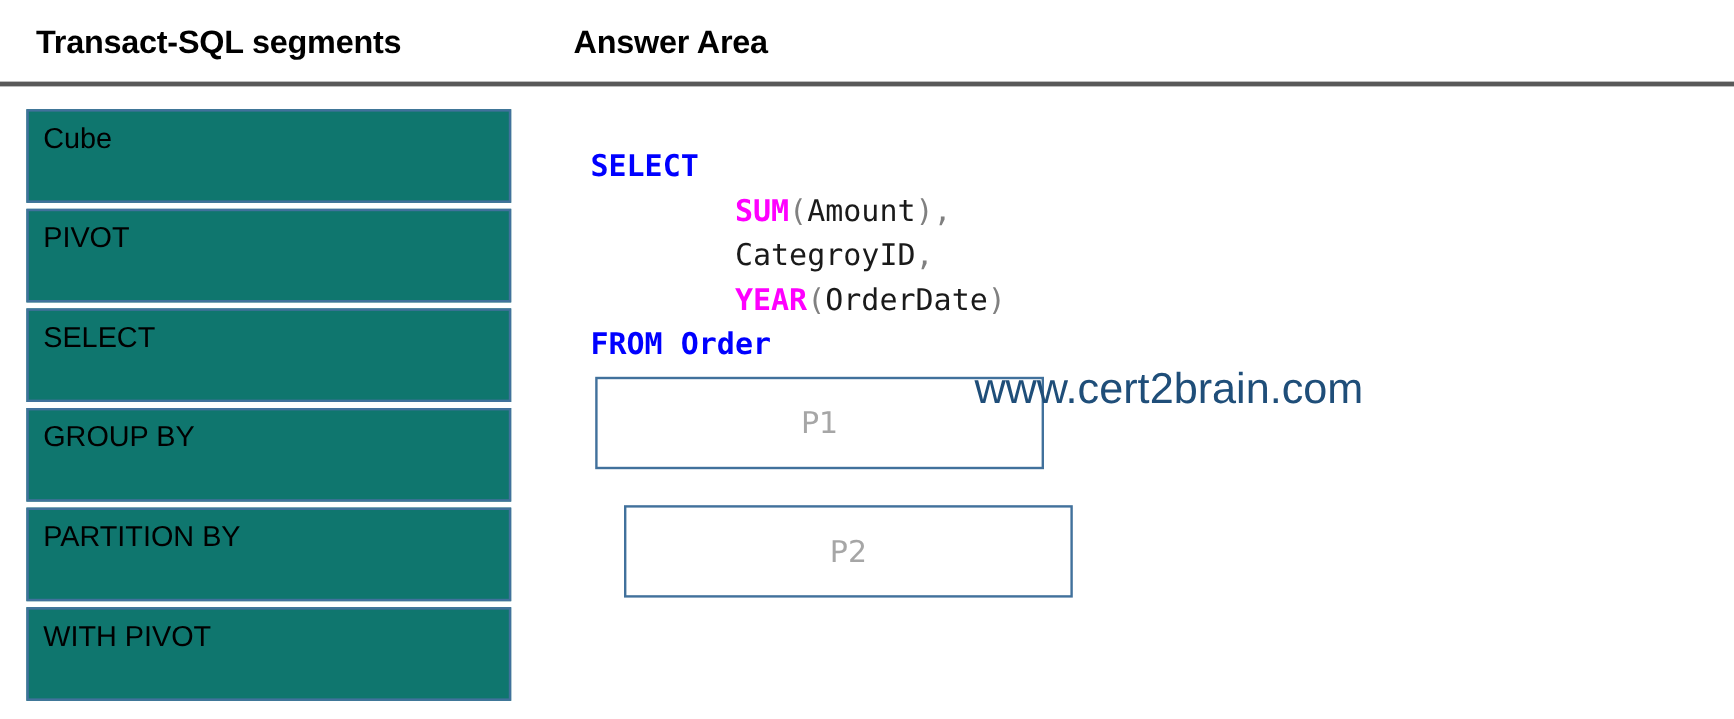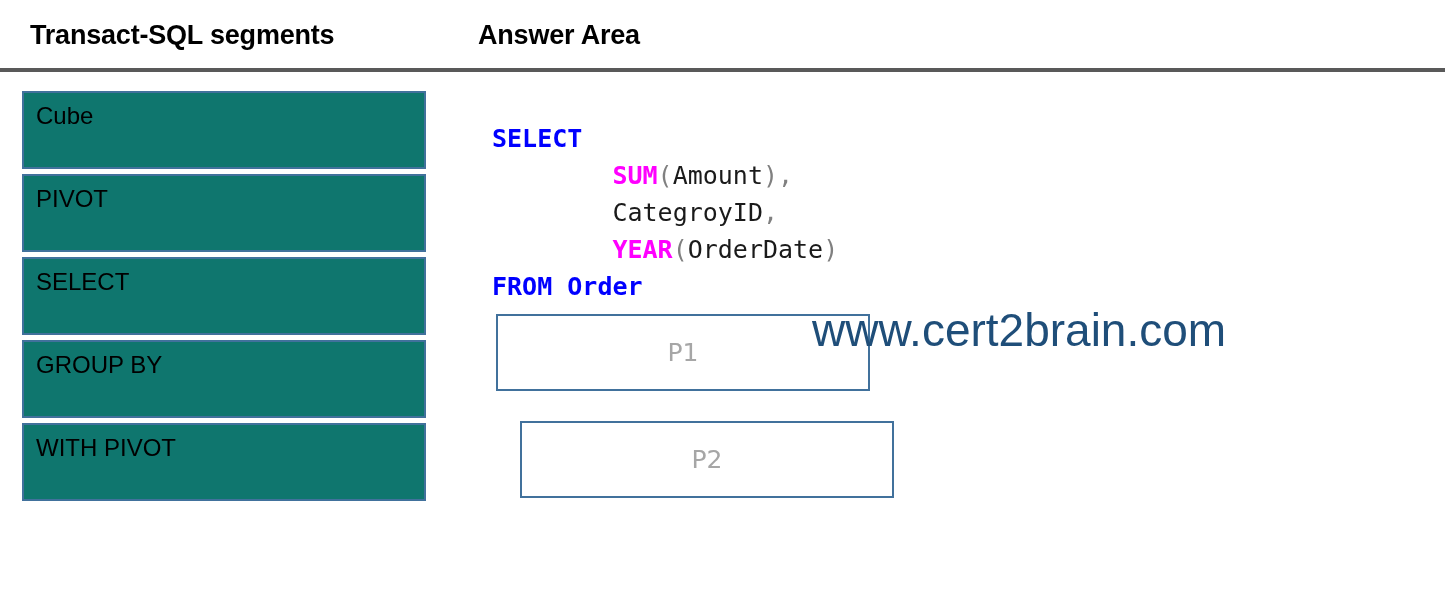--- a/index.html
+++ b/index.html
@@ -123,21 +123,21 @@
     white-space: pre;
     line-height: 30px;
   }
 
   
   #watermark {
     position: absolute;
     left: 320px;
     top: 212px;
     font-family: "Liberation Sans", sans-serif;
-    font-size: 46px;
+    font-size: 36px;
     color: #1f4e79;
     white-space: nowrap;
     pointer-events: none;
   }
 </style>
 </head>
 <body>
 
 <div id="header-row">
   <div class="col-title" id="title-answer">Answer Area</div>
@@ -156,20 +156,23 @@
   </div>
 
   <div class="segment-box">
     <div class="segment-label">SELECT</div>
   </div>
 
   <div class="segment-box">
     <div class="segment-label">GROUP BY</div>
   </div>
 
+  <div class="segment-box">
+    <div class="segment-label">PARTITION BY</div>
+  </div>
 
   <div class="segment-box">
     <div class="segment-label">WITH PIVOT</div>
   </div>
 
 </div>
 
 <div id="answer-panel">
 
   <div id="sql-code"><span class="kw">SELECT</span>

